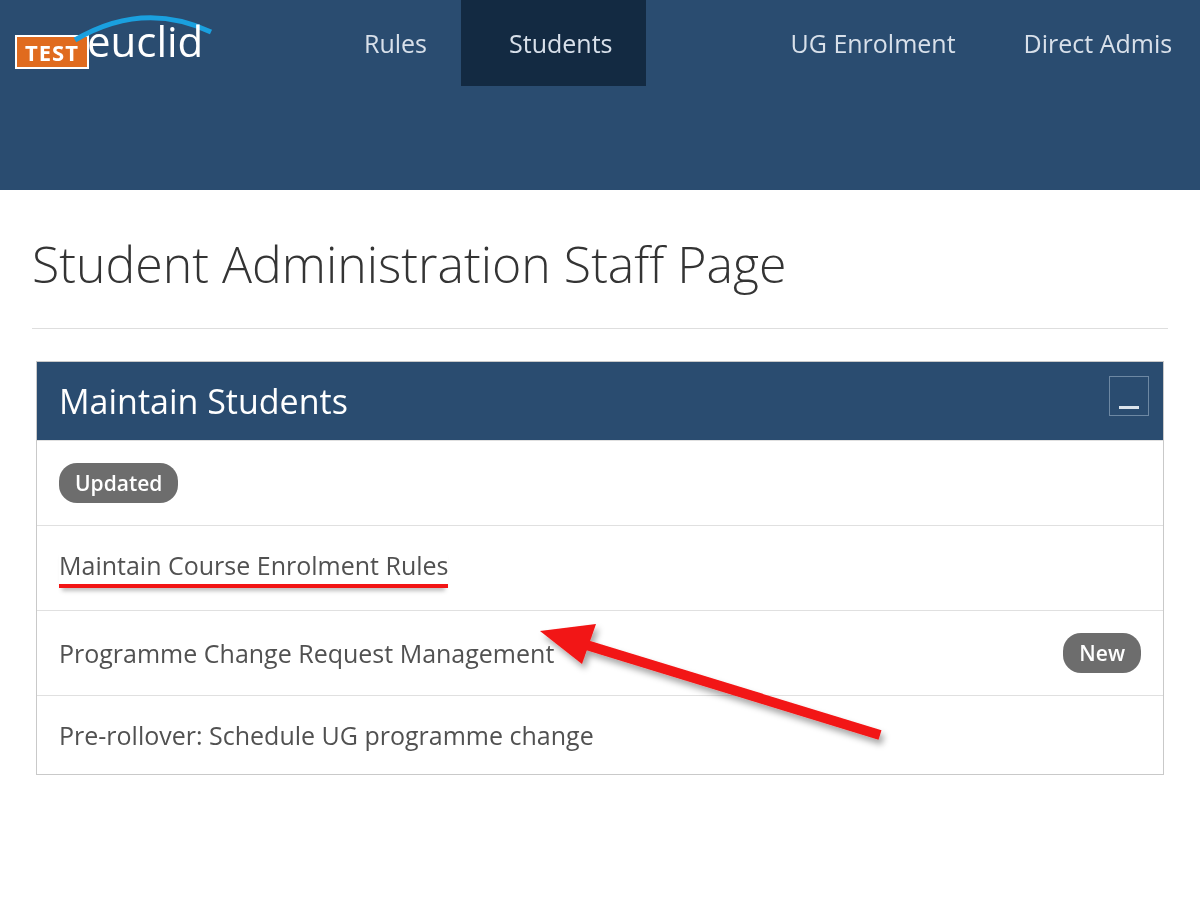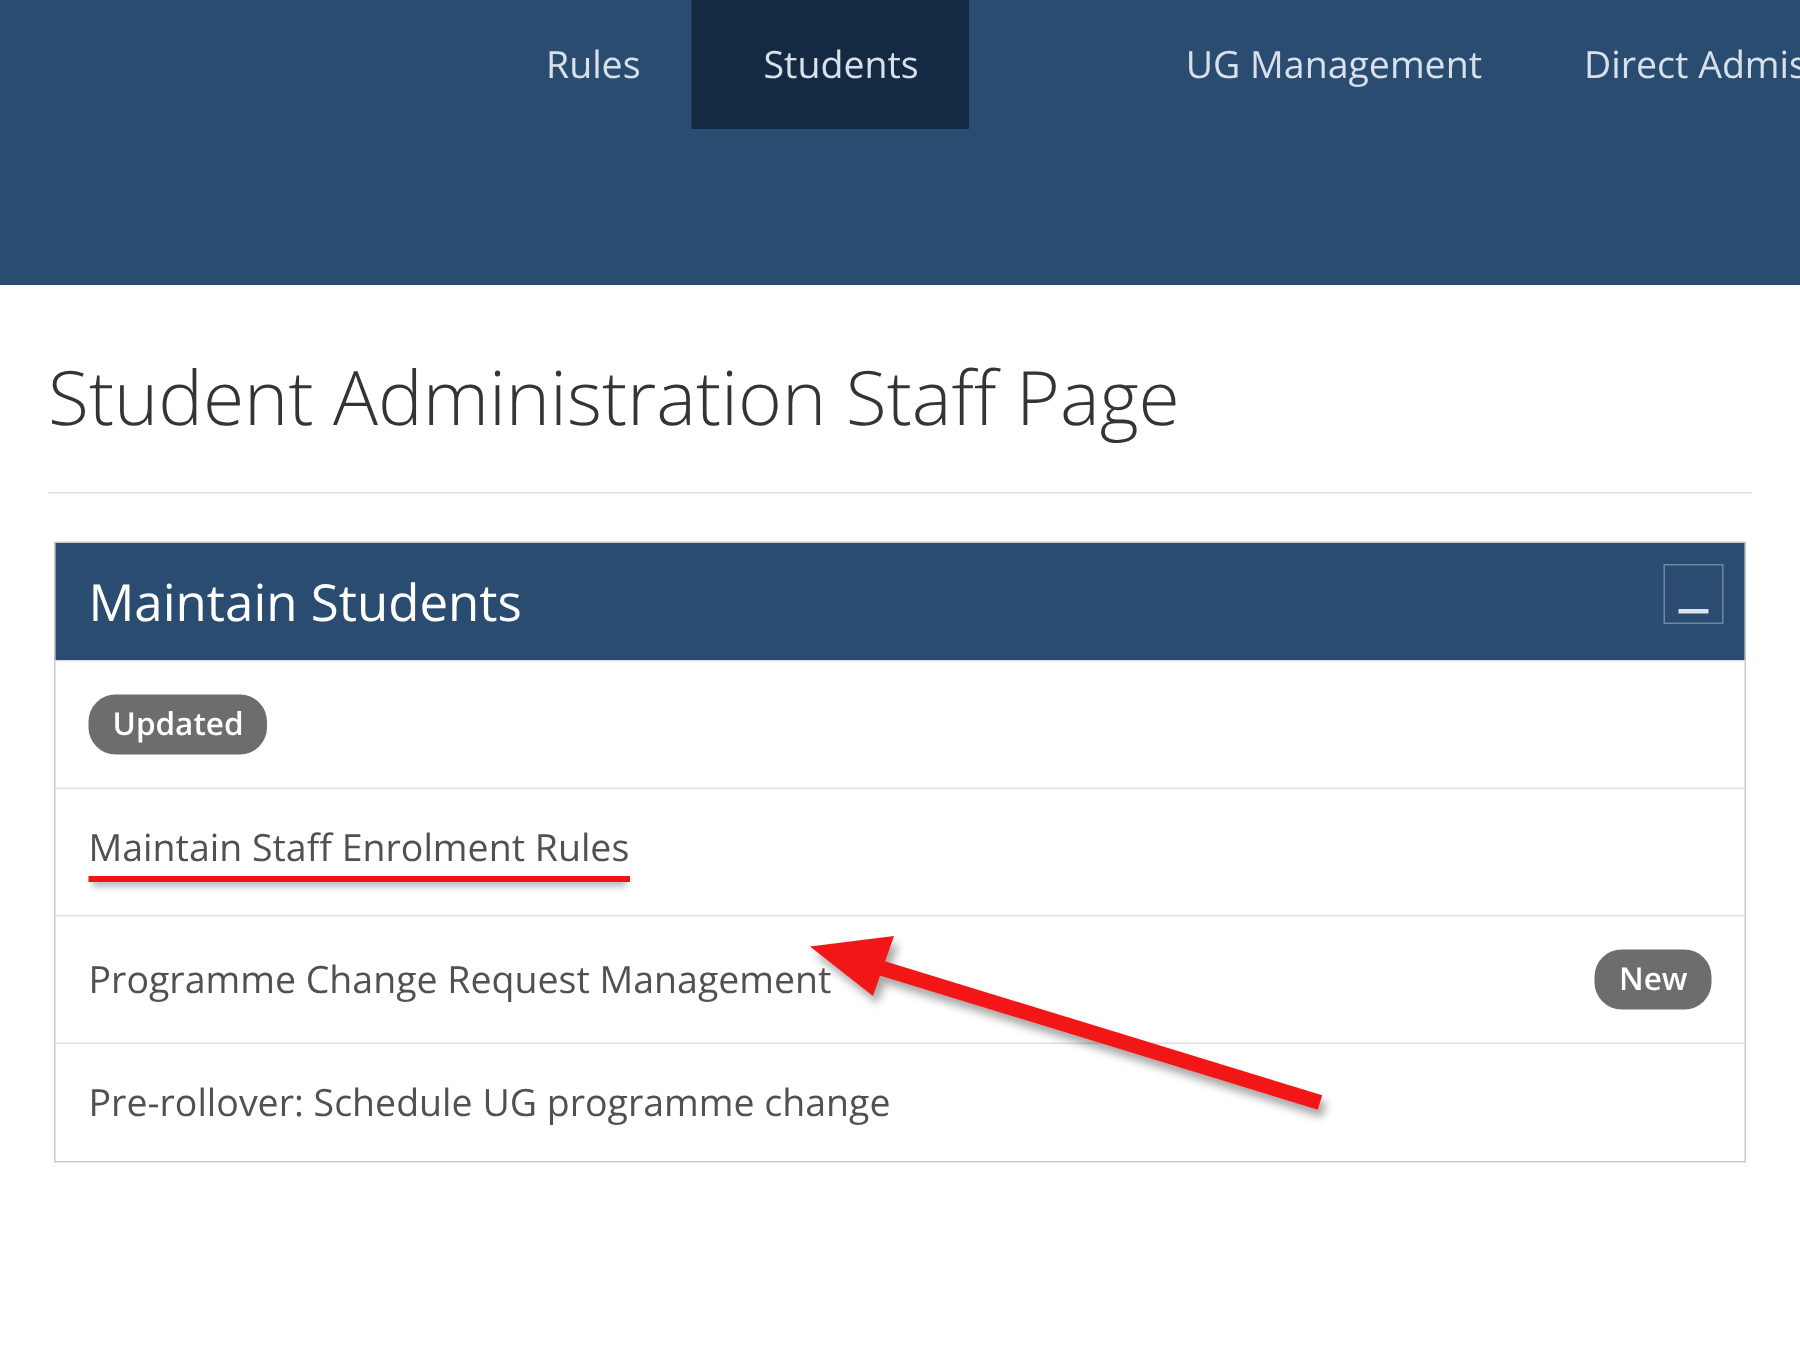--- a/index.html
+++ b/index.html
@@ -32,29 +32,36 @@
   
   .underline-red{border-bottom:4px solid #f21414;display:inline-block;padding-bottom:2px;box-shadow:0 6px 4px -3px rgba(0,0,0,.25);}
   
   
   .annotation{position:absolute;left:0;top:0;width:1200px;height:899px;pointer-events:none;}
 </style>
 </head>
 <body>
 
 <div class="topbar">
+  <div class="logo">
+    <span class="logo-badge">TEST</span>
+    <svg class="logo-arc" viewBox="0 0 140 30">
+      <path d="M2 26 Q 70 -14 138 18" stroke="#1aa0df" stroke-width="5" fill="none"></path>
+    </svg>
+    <span class="logo-text">euclid</span>
+  </div>
   <div class="nav">
     <div class="nav-item">
         <span>Rules</span>
       </div>
     <div class="nav-item active">
         <span>Students</span>
       </div>
     <div class="nav-item" style="margin-left:110px">
-        <span>UG Management</span>
+        <span>UG Enrolment</span>
       </div>
     <div class="nav-item">
         <span>Direct Admis</span>
       </div>
   </div>
 </div>
 
 <div class="page">
   <h1 class="page-title">Student Administration Staff Page</h1>
   <div class="rule"></div>
@@ -66,21 +73,21 @@
         <div class="dash"></div>
       </div>
     </div>
 
     <div class="panel-item">
       <span class="badge">Updated</span>
     </div>
 
     <div class="panel-item">
       <span class="label">
-        <span class="underline-red">Maintain Staff Enrolment Rules</span>
+        <span class="underline-red">Maintain Course Enrolment Rules</span>
       </span>
     </div>
 
     <div class="panel-item">
       <span class="label">Programme Change Request Management</span>
       <span class="badge">New</span>
     </div>
 
     <div class="panel-item">
       <span class="label">Pre-rollover: Schedule UG programme change</span>

